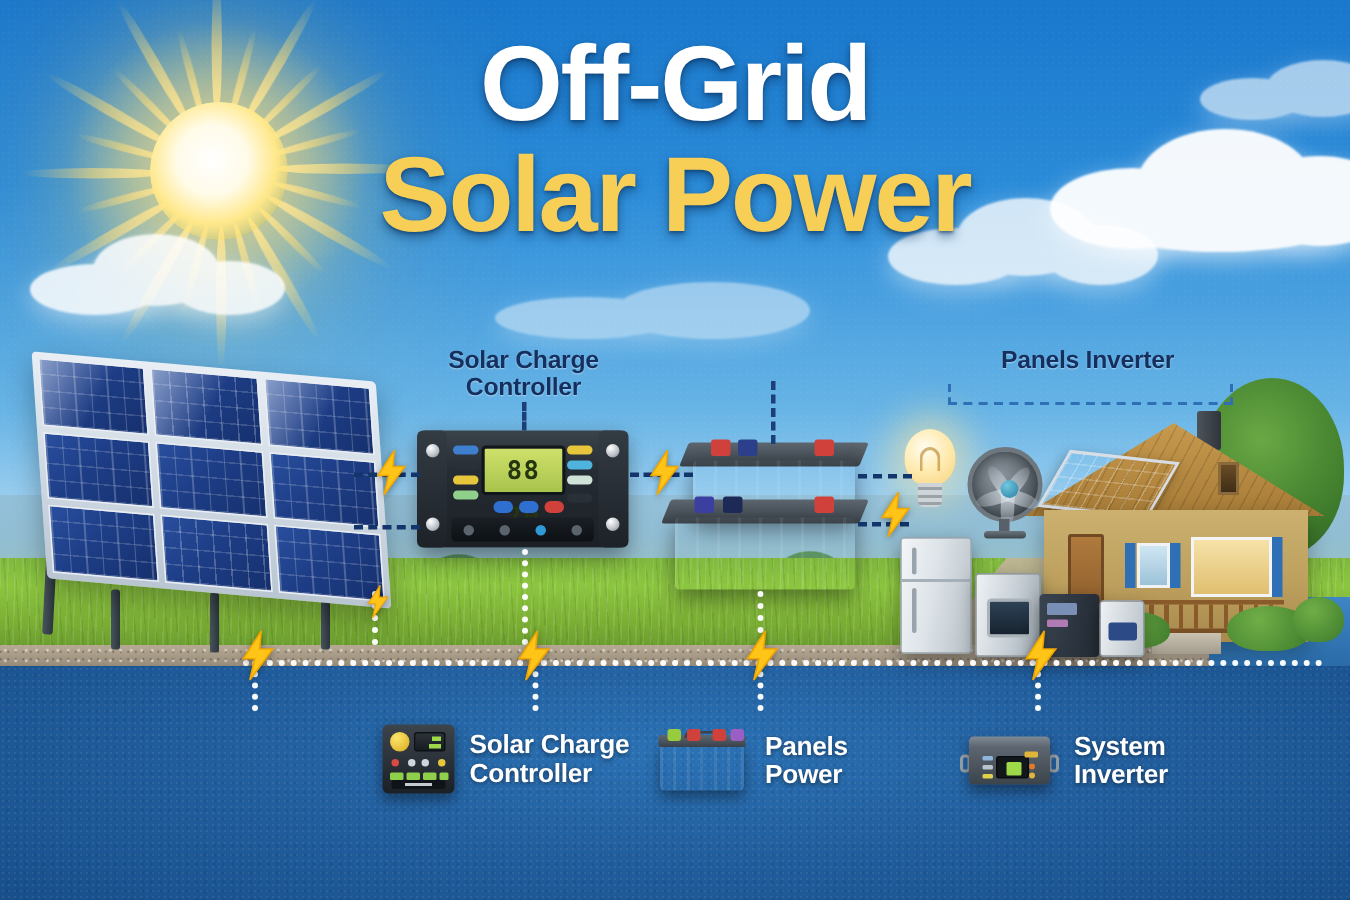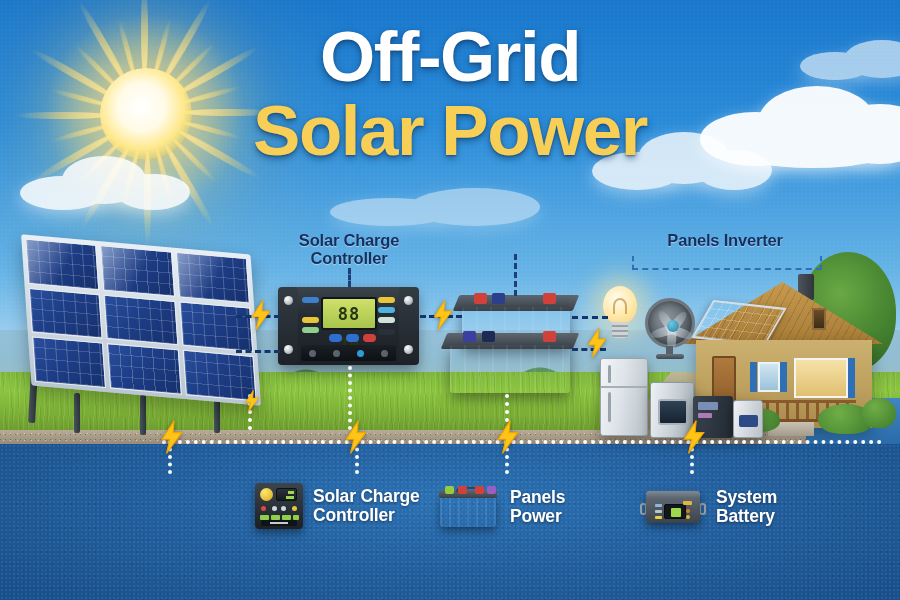--- a/index.html
+++ b/index.html
@@ -839,17 +839,17 @@
         <div class="sl" style="top:13px;background:#8fb6d8"></div>
         <div class="sl" style="top:19px;background:#b9c4cc"></div>
         <div class="sl" style="top:25px;background:#e2d14a"></div>
         <div class="amber"></div>
         <div class="led" style="top:18px;background:#e07a2a"></div>
         <div class="led" style="top:24px;background:#e0b53c"></div>
       </div>
     </div>
     <div class="legend-text">
       <div>System</div>
-      <div>Battery</div>
+      <div>Inverter</div>
     </div>
   </div>
 
 </div>
 
 </body></html>

